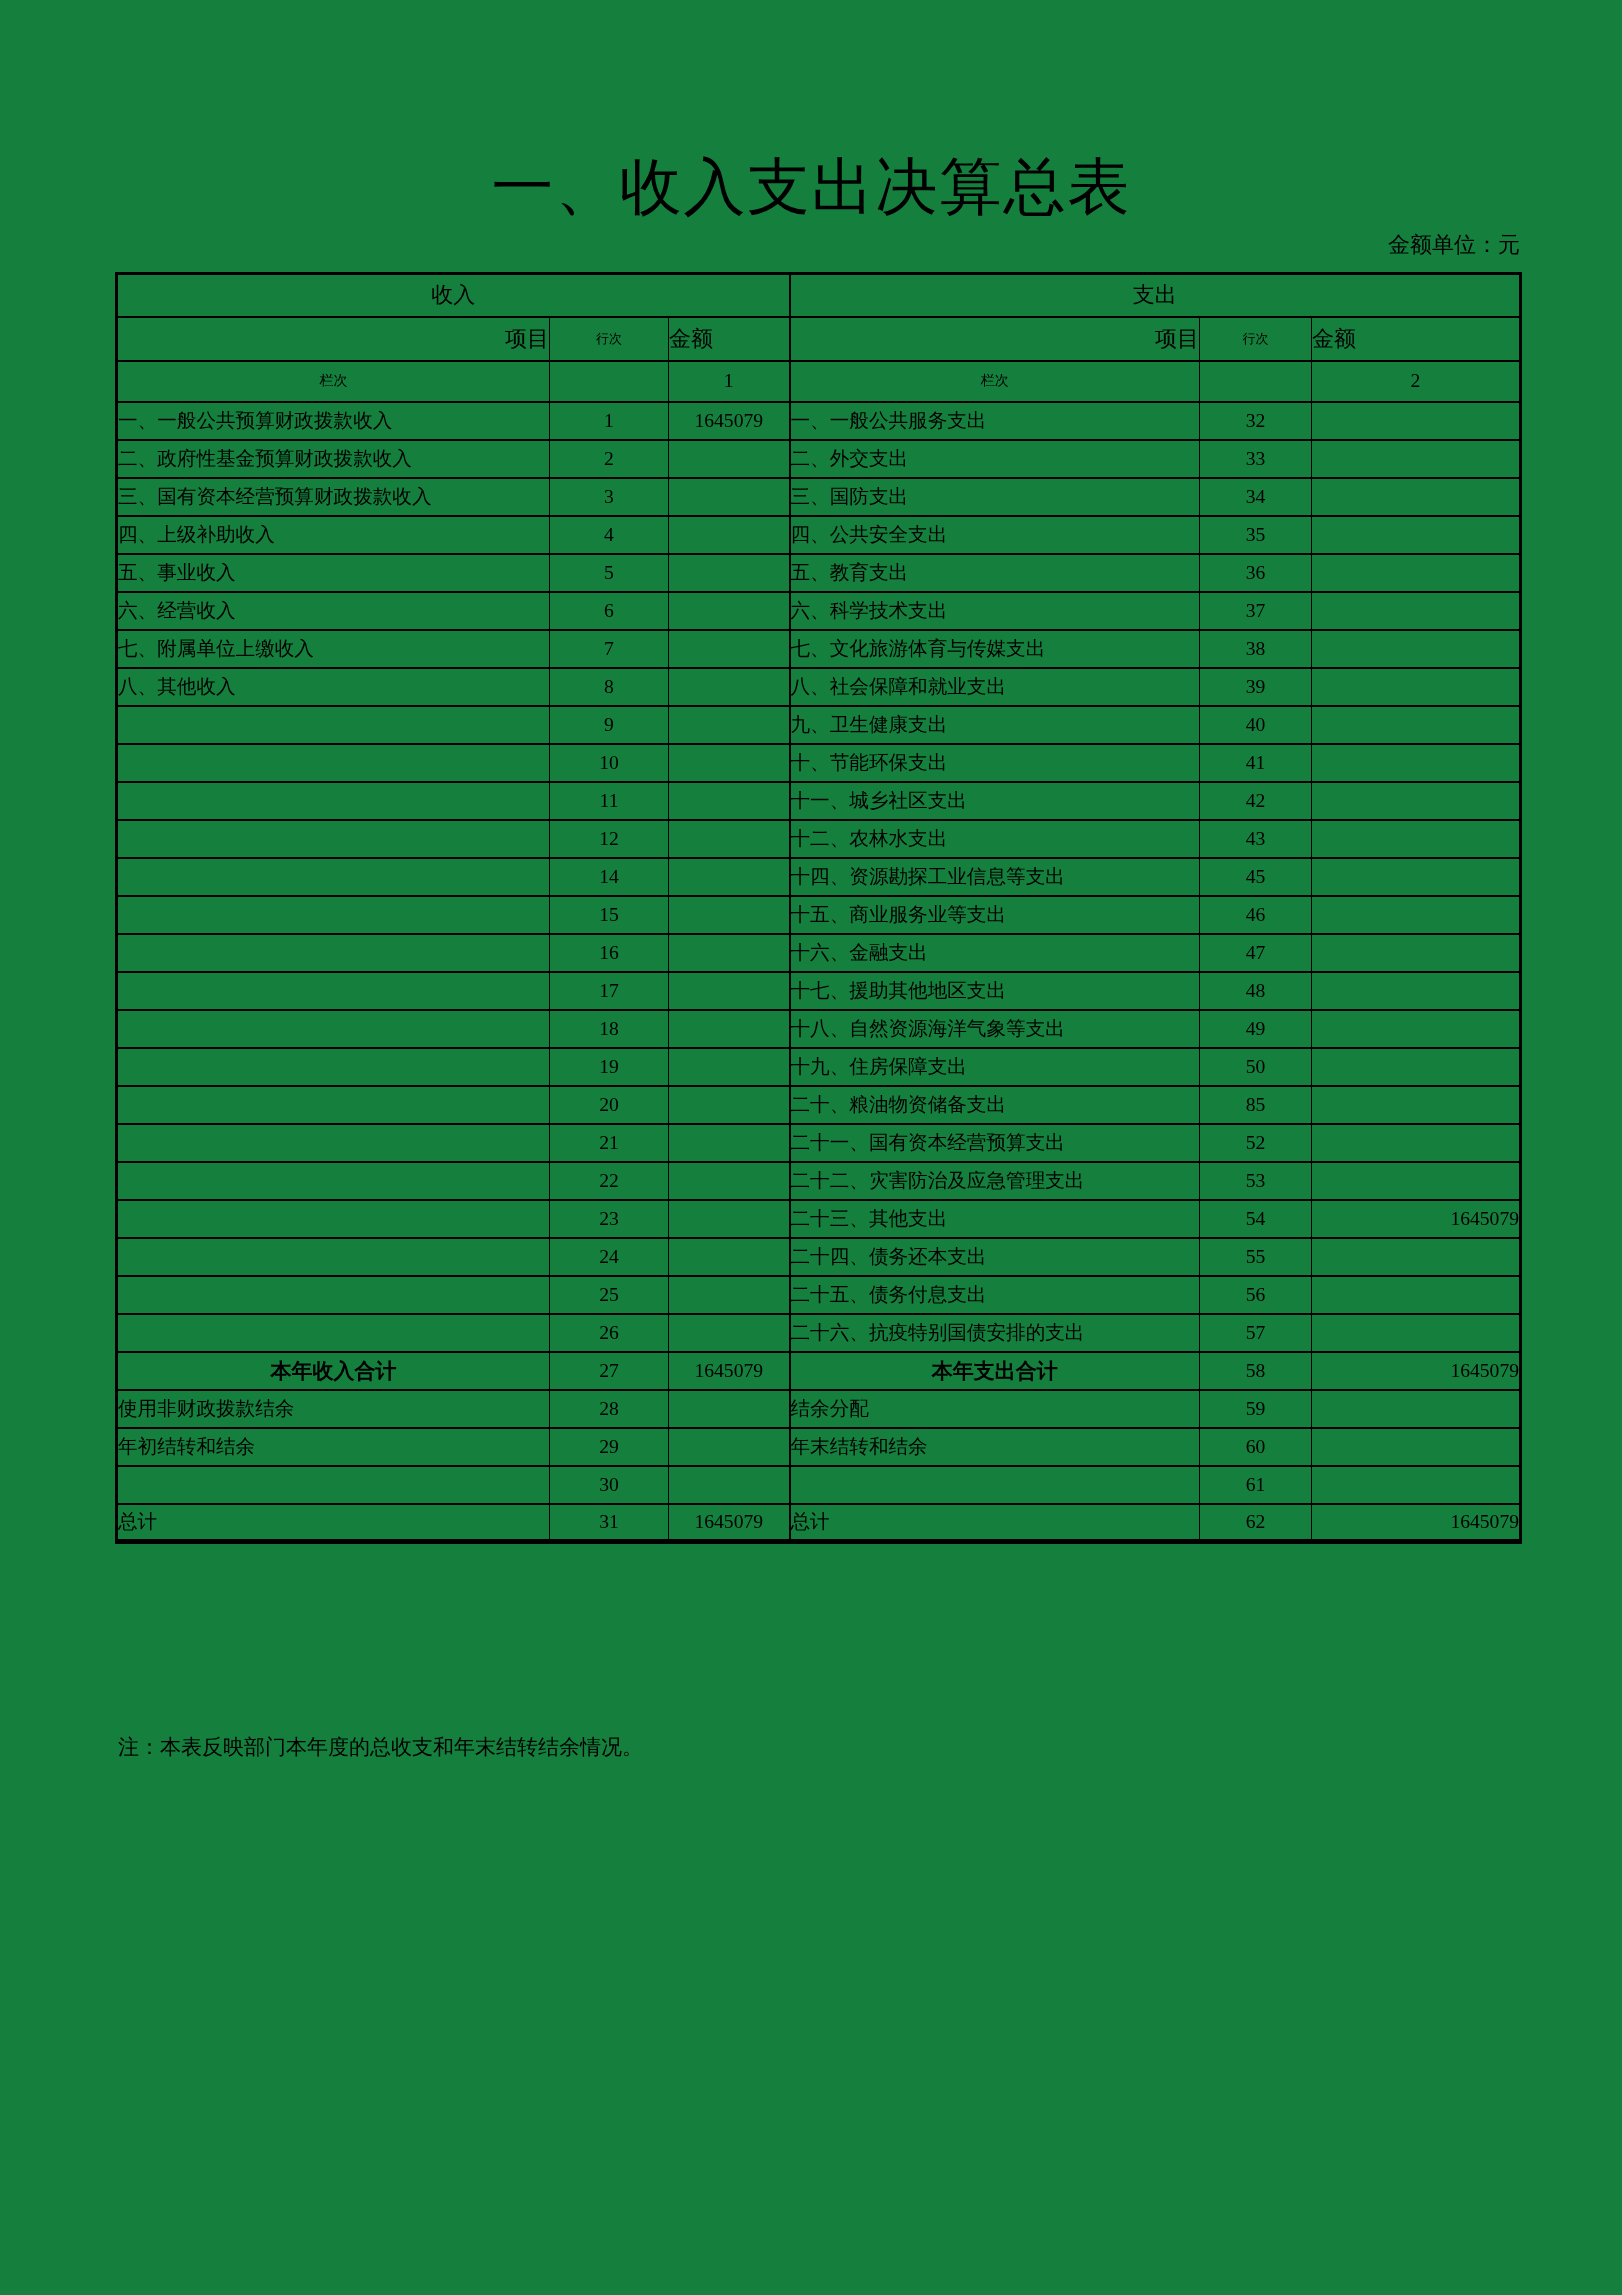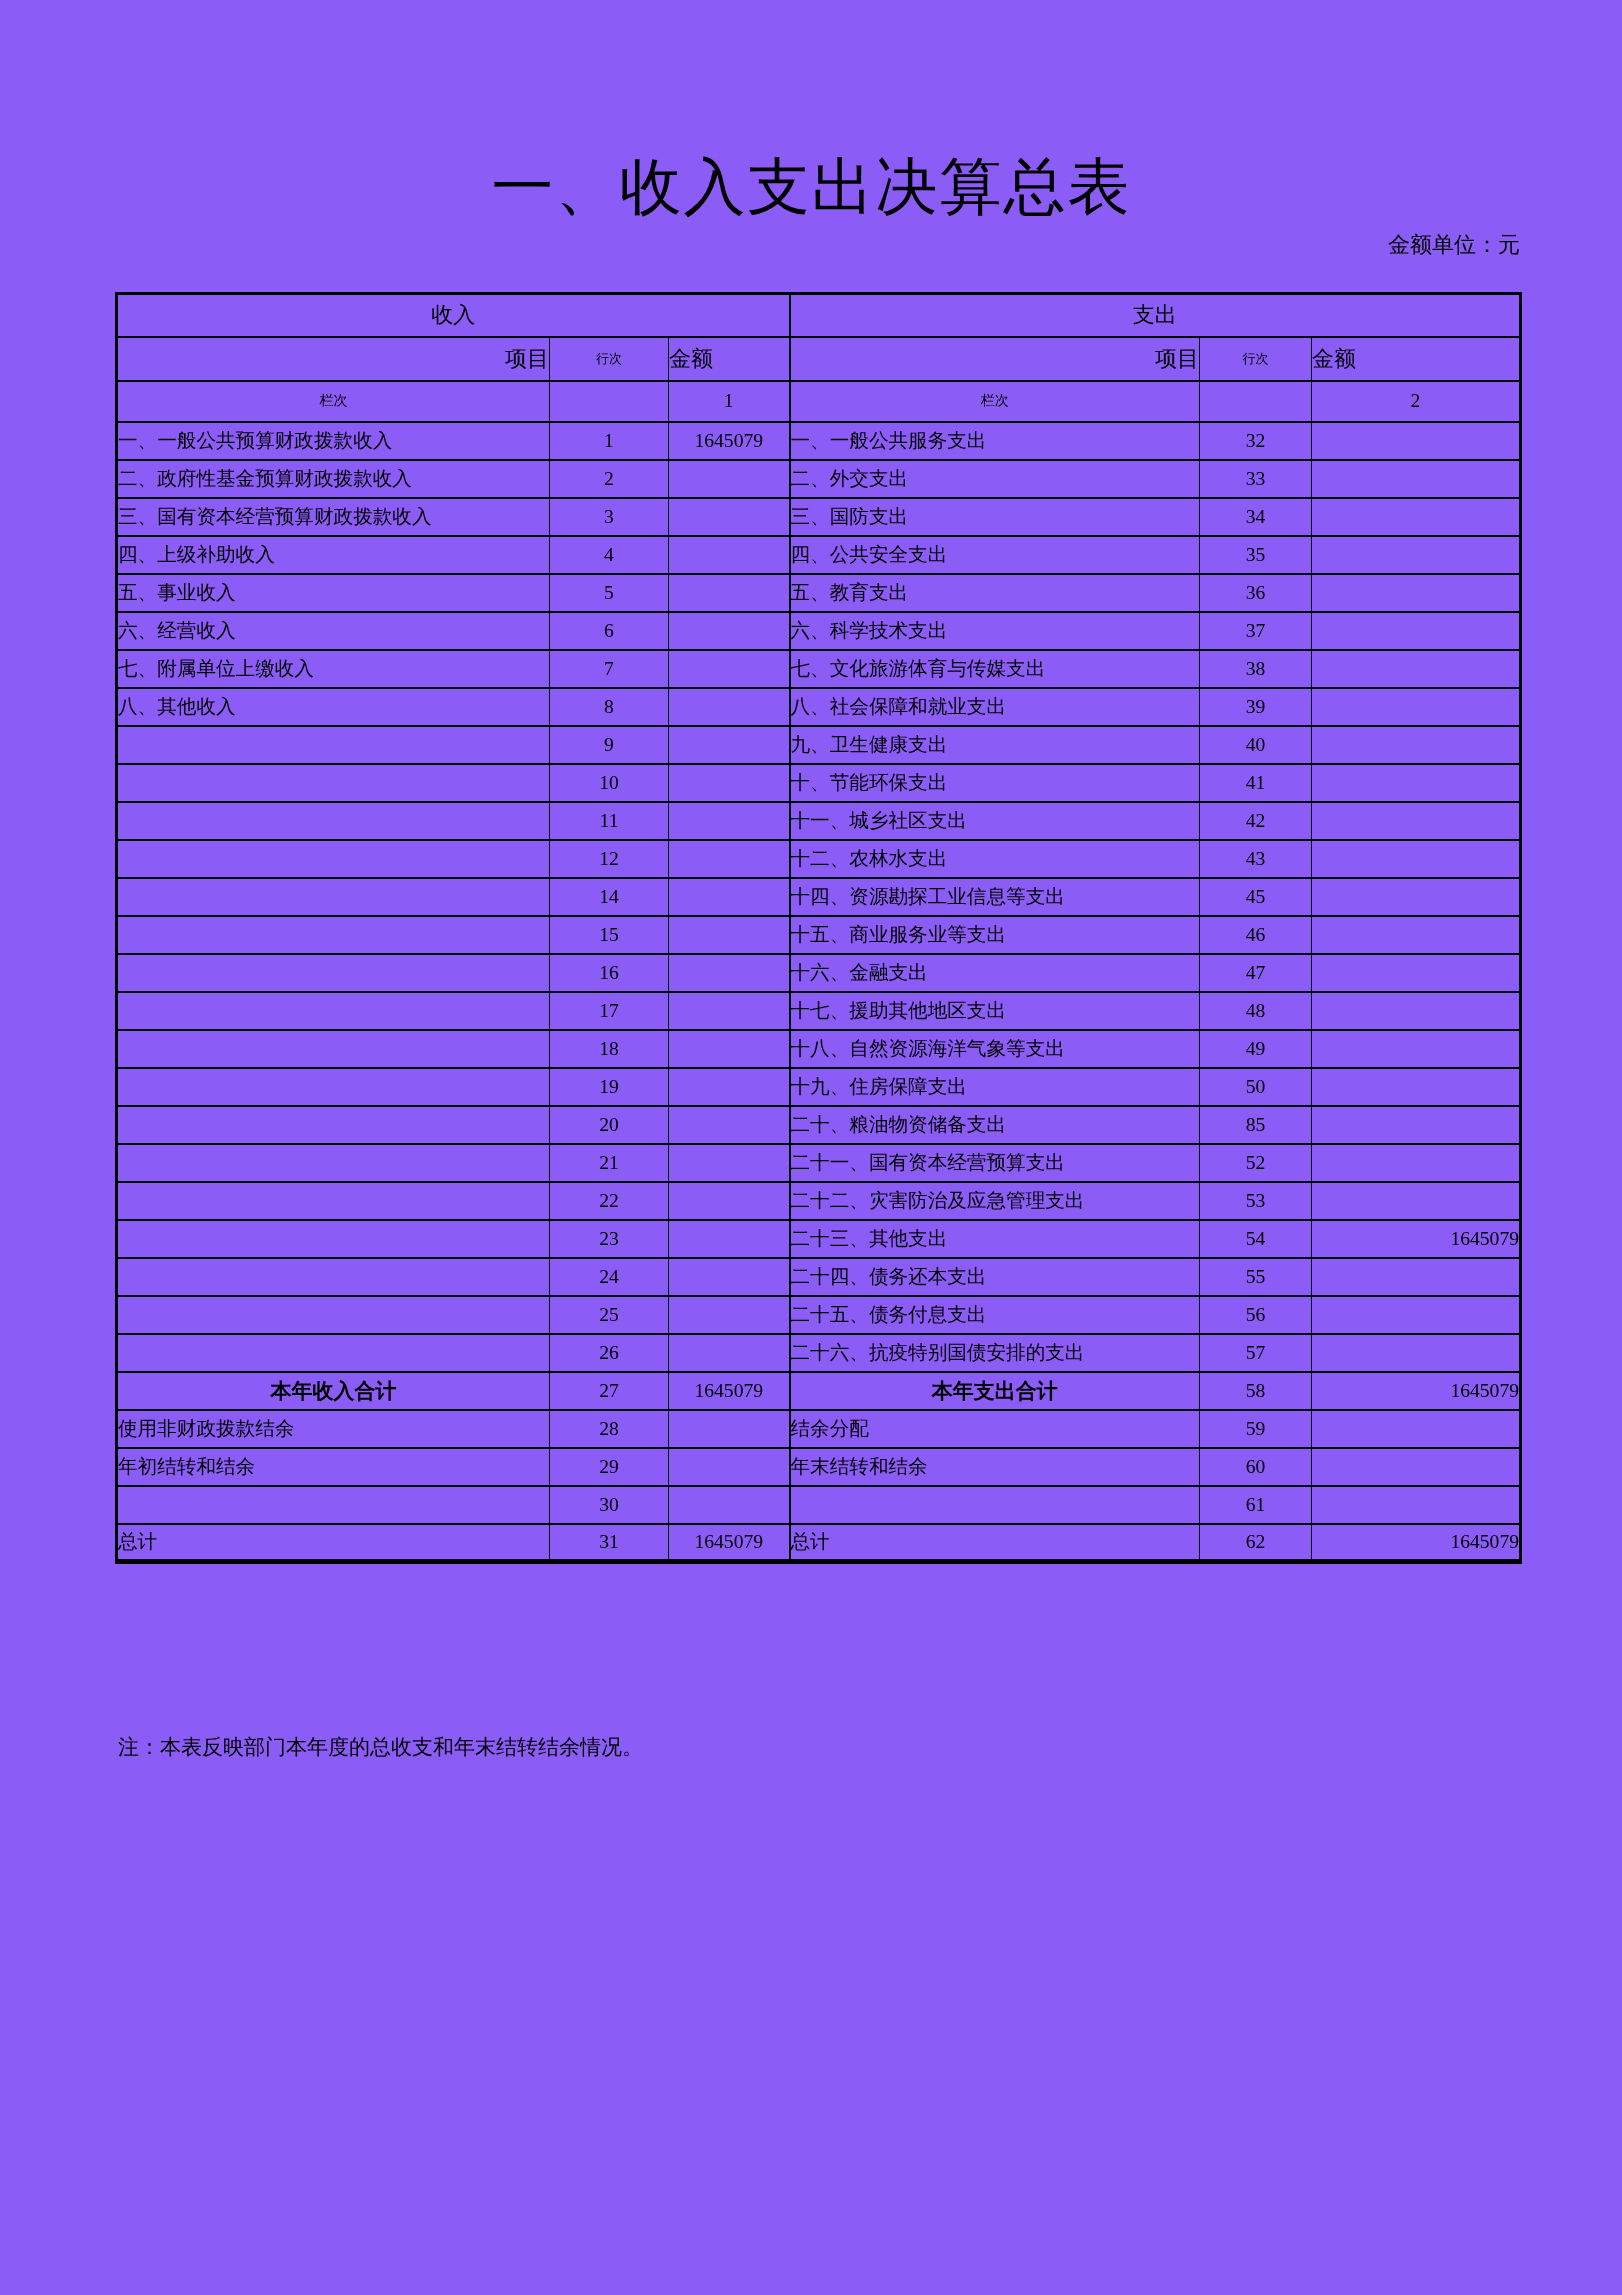--- a/index.html
+++ b/index.html
@@ -1,20 +1,20 @@
 <!DOCTYPE html>
 <html style="font-size:10.5px"><head>
 <meta charset="utf-8">
 <style>
   html,body{margin:0;padding:0;background:#ffffff;}
   .page{
     position:relative;
     width:1623px;
     height:2295px;
-    background:#8b5cf6;
+    background:#15803d;
     color:#000;
     font-family:"Liberation Serif","DejaVu Serif",serif;
   }
   .title{
     position:absolute;
     left:0; top:145px;
     width:100%;
     margin:0;
     text-align:center;
     font-size:62px;
@@ -23,21 +23,21 @@
   }
   .unit{
     position:absolute;
     left:115px; top:230px;
     width:1405px;
     text-align:right;
     font-size:22px;
   }
   table.main{
     position:absolute;
-    left:115px; top:292px;
+    left:115px; top:272px;
     width:1405px;
     border-collapse:collapse;
     table-layout:fixed;
     border:3.9px solid #000;
     border-bottom-width:5.2px;
   }
   table.main td{
     border:1.3px solid #000;
     border-top-width:2px;
     border-bottom-width:2px;

